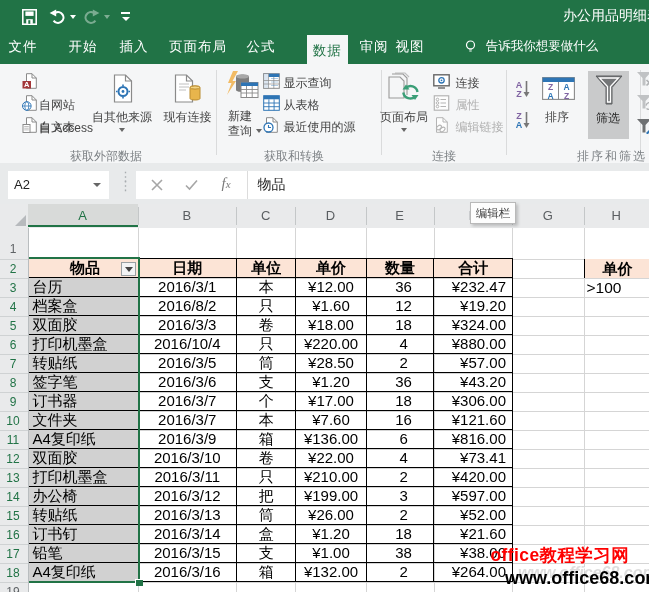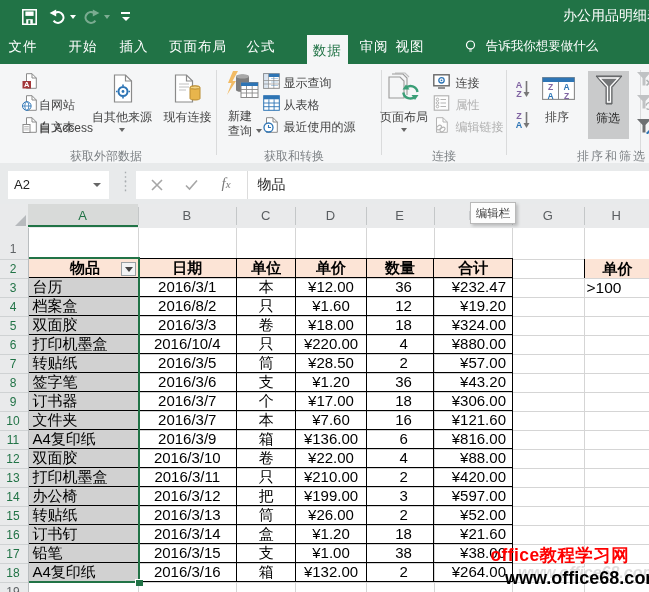--- a/index.html
+++ b/index.html
@@ -402,21 +402,21 @@
           <td>¥136.00</td>
           <td class="e">6</td>
           <td class="f">¥816.00</td>
         </tr>
     <tr>
           <td class="a">双面胶</td>
           <td>2016/3/10</td>
           <td>卷</td>
           <td>¥22.00</td>
           <td class="e">4</td>
-          <td class="f">¥88.00</td>
+          <td class="f">¥73.41</td>
         </tr>
     <tr>
           <td class="a">打印机墨盒</td>
           <td>2016/3/11</td>
           <td>只</td>
           <td>¥210.00</td>
           <td class="e">2</td>
           <td class="f">¥420.00</td>
         </tr>
     <tr>

